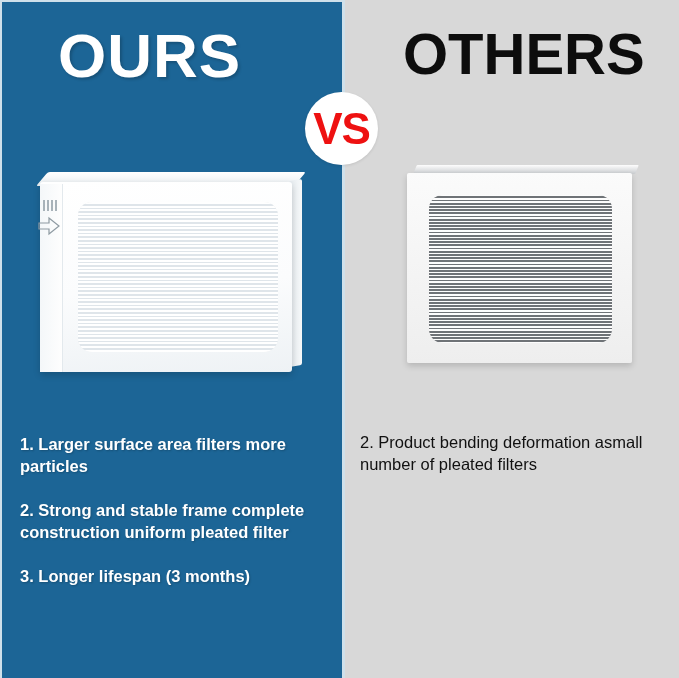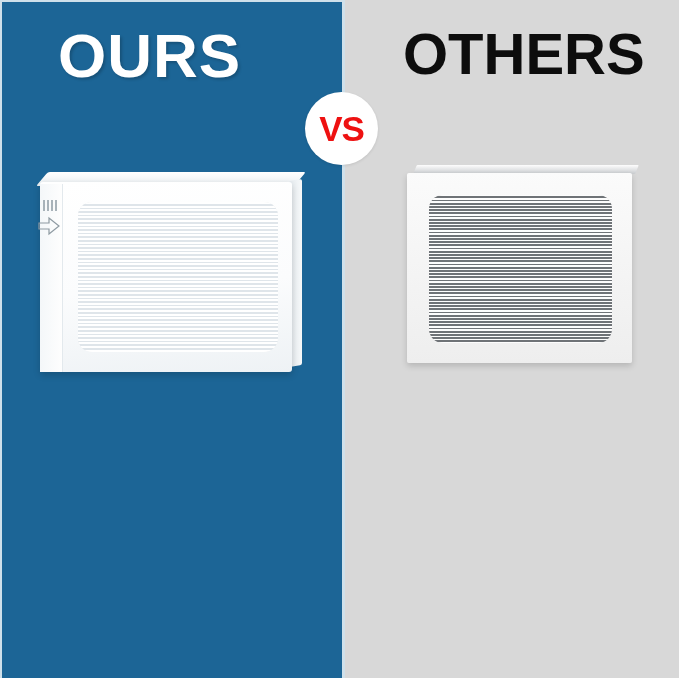--- a/index.html
+++ b/index.html
@@ -74,21 +74,21 @@
     height: 73px;
     border-radius: 50%;
     background: #ffffff;
     display: flex;
     align-items: center;
     justify-content: center;
     z-index: 20;
     box-shadow: 0 1px 3px rgba(0,0,0,0.10);
   }
   .vs-badge .vs-text {
-    font-size: 35px;
+    font-size: 44px;
     font-weight: bold;
     color: #ee1111;
     letter-spacing: -1px;
     line-height: 1;
   }
 
   
   .pleats {
     position: absolute;
     inset: 0;
@@ -274,34 +274,40 @@
       <div class="fl-leftface"></div>
       <div class="fl-window">
         <div class="pleats"></div>
       </div>
       <div class="fl-arrow-mark"></div>
       <svg class="fl-arrow" viewBox="0 0 22 20">
         <polygon points="1,7 11,7 11,2 21,10 11,18 11,13 1,13" fill="none" stroke="#8e9aa2" stroke-width="1.2"></polygon>
       </svg>
     </div>
 
+    <div class="bullets-left">
+      <div class="bullet">1. Larger surface area filters more particles</div>
+      <div class="bullet">2. Strong and stable frame complete construction uniform pleated filter</div>
+      <div class="bullet">3. Longer lifespan (3 months)</div>
+    </div>
   </div>
 
   <div class="panel-right"></div>
 
   <div class="heading-others">OTHERS</div>
 
   <div class="filter-right">
     <div class="fr-top-edge"></div>
     <div class="fr-body"></div>
     <div class="fr-window">
       <div class="pleats"></div>
     </div>
   </div>
 
   <div class="bullets-right">
+    <div class="bullet">2. Product bending deformation asmall number of pleated filters</div>
   </div>
 
   <div class="vs-badge">
     <span class="vs-text">VS</span>
   </div>
 
 </div>
 
 </body></html>

